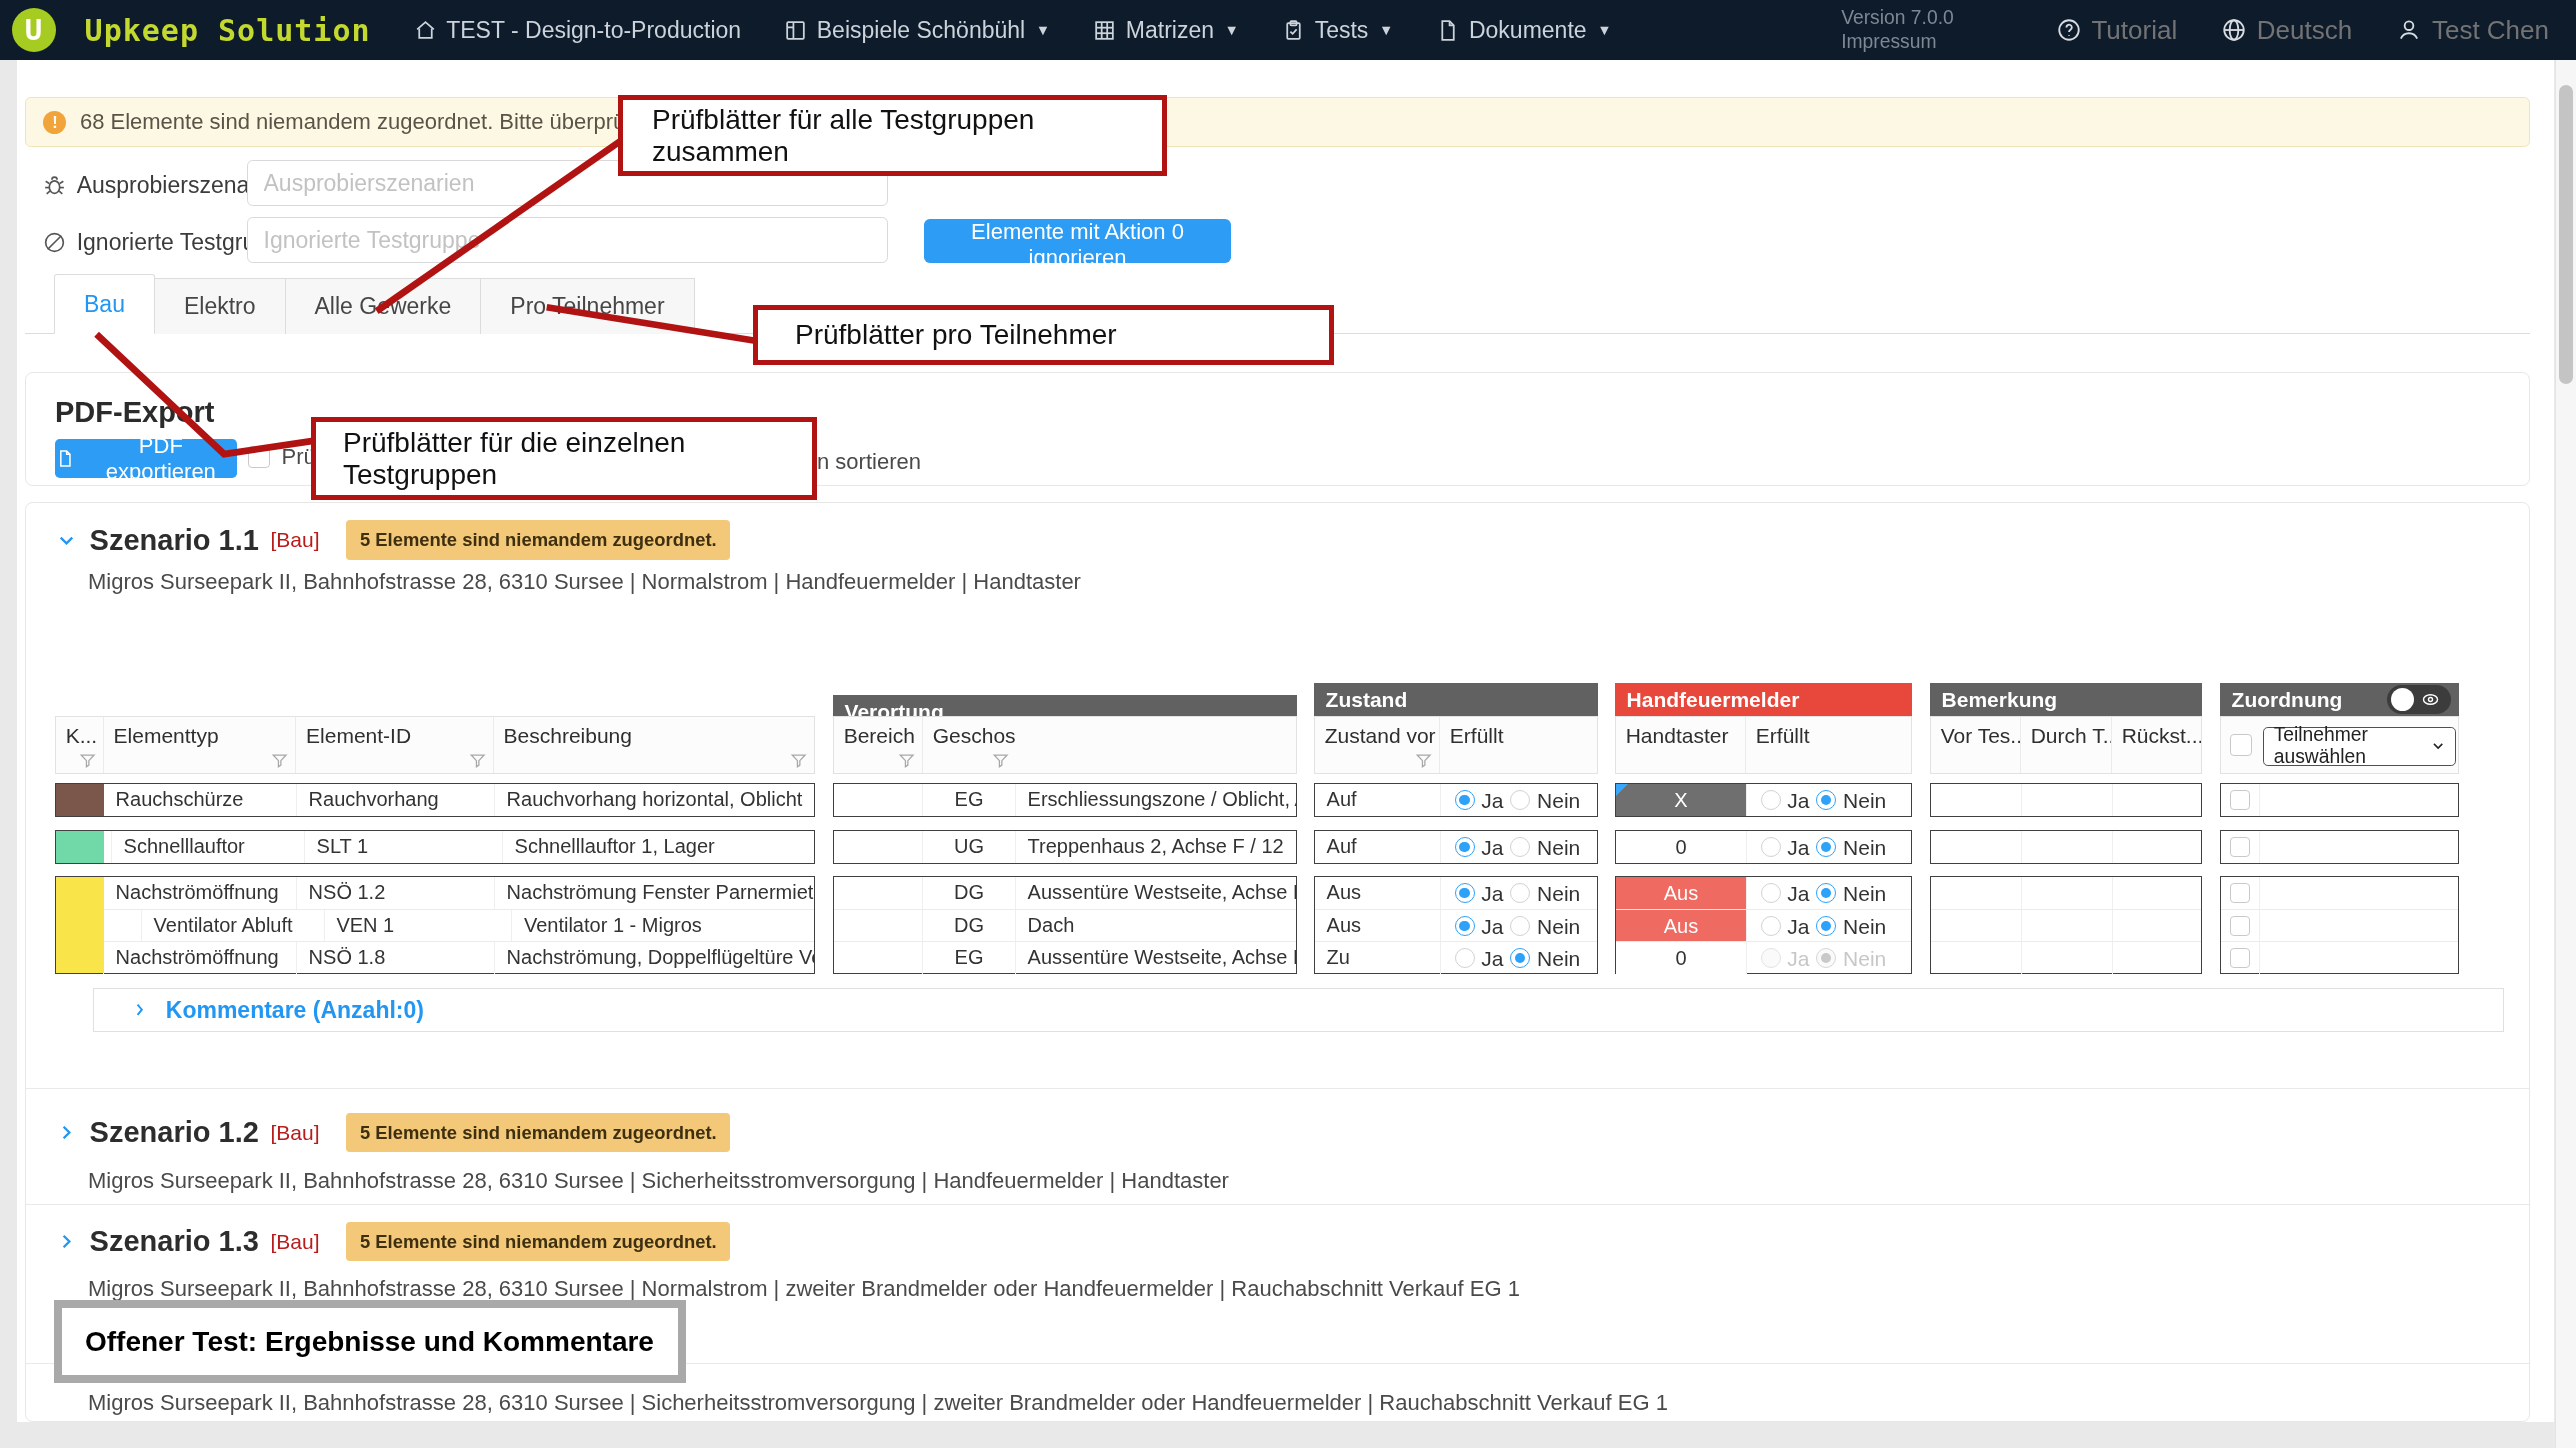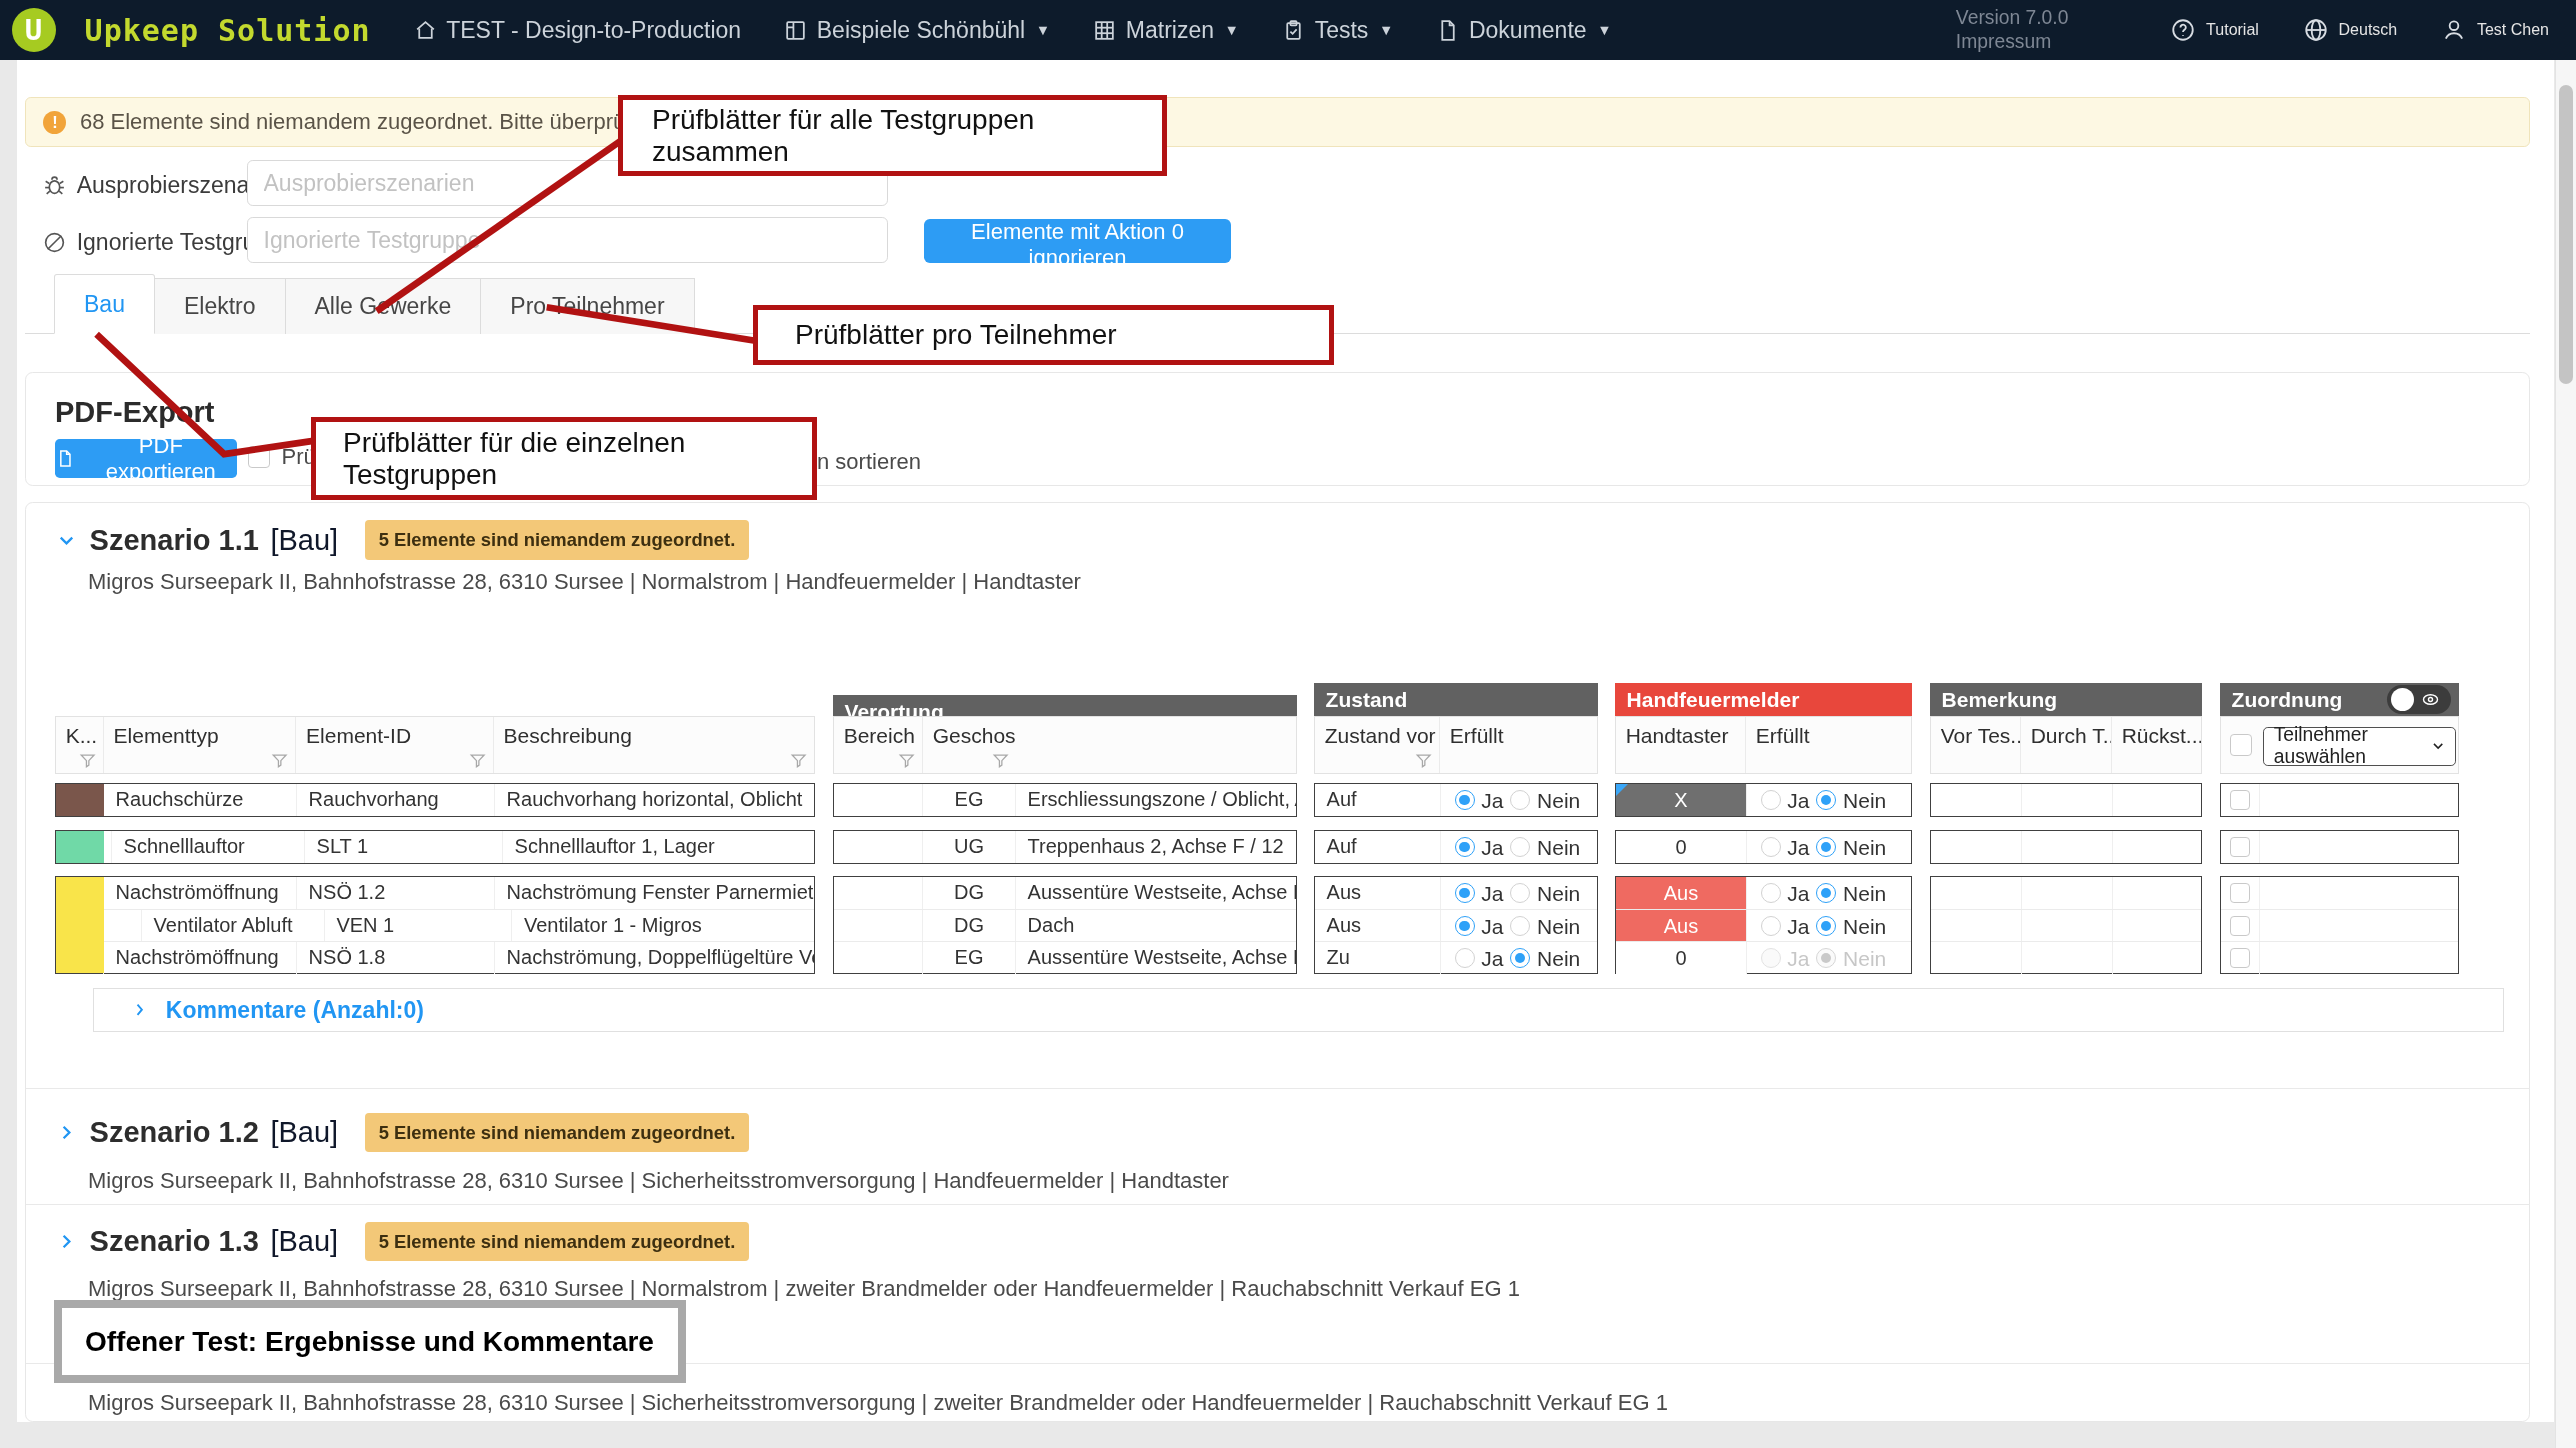--- a/index.html
+++ b/index.html
@@ -14,21 +14,21 @@
           display:flex; align-items:center; justify-content:center; }
   #logo span { color:#fff; font-weight:bold; font-size:29px; font-family:"DejaVu Sans Mono", monospace; }
   #brand { color:#c3d92e; font-family:"DejaVu Sans Mono", monospace; font-weight:bold;
            font-size:30px; margin-left:29px; letter-spacing:1px; }
   .nav-item { display:flex; align-items:center; gap:8.7px; color:#ccd3da; font-size:23px;
               margin-left:42px; cursor:pointer; white-space:nowrap; }
   .nav-item svg { width:25px; height:25px; stroke:#ccd3da; fill:none; stroke-width:1.7; }
   .caret { font-size:14.5px; color:#ccd3da; margin-left:1.9px; }
   #nav-right { margin-left:auto; display:flex; align-items:center; margin-right:27px; }
   #version-block { color:#7e8794; font-size:19.3px; line-height:24px; margin-right:58px; }
-  .nav-right-item { display:flex; align-items:center; gap:9.7px; color:#e5e5e5; font-size:16px;
+  .nav-right-item { display:flex; align-items:center; gap:9.7px; color:#737373; font-size:26px;
                     margin-left:44px; cursor:pointer; }
   .nav-right-item svg { width:26px; height:26px; stroke:#d7dce2; fill:none; stroke-width:1.7; }
 
   
   #surface { position:absolute; left:17.4px; top:60px; width:2537px; height:1362px; background:#fff; }
 
   
   #banner { position:absolute; left:25px; top:97px; width:2505px; height:50px; background:#fdf8e3;
             border:1px solid #f0e4bb; border-radius:5.8px; display:flex; align-items:center; }
   #banner-icon { width:23px; height:23px; border-radius:50%; background:#f1a43a; color:#fff;
@@ -68,21 +68,21 @@
   .cbx { display:inline-block; width:22px; height:22px; border:1px solid #c9c9c9; border-radius:3.9px; background:#fff; }
   #pdf-check-row { position:absolute; left:222px; top:71px; display:flex; align-items:center; gap:11.6px;
                    font-size:22px; color:#4a4a4a; }
   #pdf-frag-right { position:absolute; left:791px; top:76px; font-size:22px; color:#4a4a4a; }
 
   
   #scen-card { left:25px; top:502px; width:2505px; height:920px; }
   .scen-head { position:absolute; display:flex; align-items:center; }
   .scen-head svg { width:23px; height:23px; }
   .scen-title { font-size:29px; font-weight:bold; color:#2d2d2d; margin-left:11.6px; }
-  .scen-group { font-size:29px; color:#0f172a; margin-left:11.6px; }
+  .scen-group { font-size:21px; color:#b91c1c; margin-left:11.6px; }
   .badge { margin-left:27px; background:#f3c878; border-radius:3.9px; padding:8.7px 13.5px; font-size:18.4px;
            font-weight:bold; color:#3d2f10; }
   .scen-desc { position:absolute; left:62px; font-size:22px; color:#4a4a4a; white-space:nowrap; }
   .divider { position:absolute; left:0; width:2504px; height:1px; background:#e9e9e9; }
 
   
   #table-area { position:absolute; left:29px; top:180px; width:2407px; height:290px; }
   .tg-head { position:absolute; height:33px; background:#616161; color:#fff; font-size:21px; font-weight:bold;
              line-height:33px; padding-left:11.6px; }
   .tg-head.red { background:#e8473c; }

